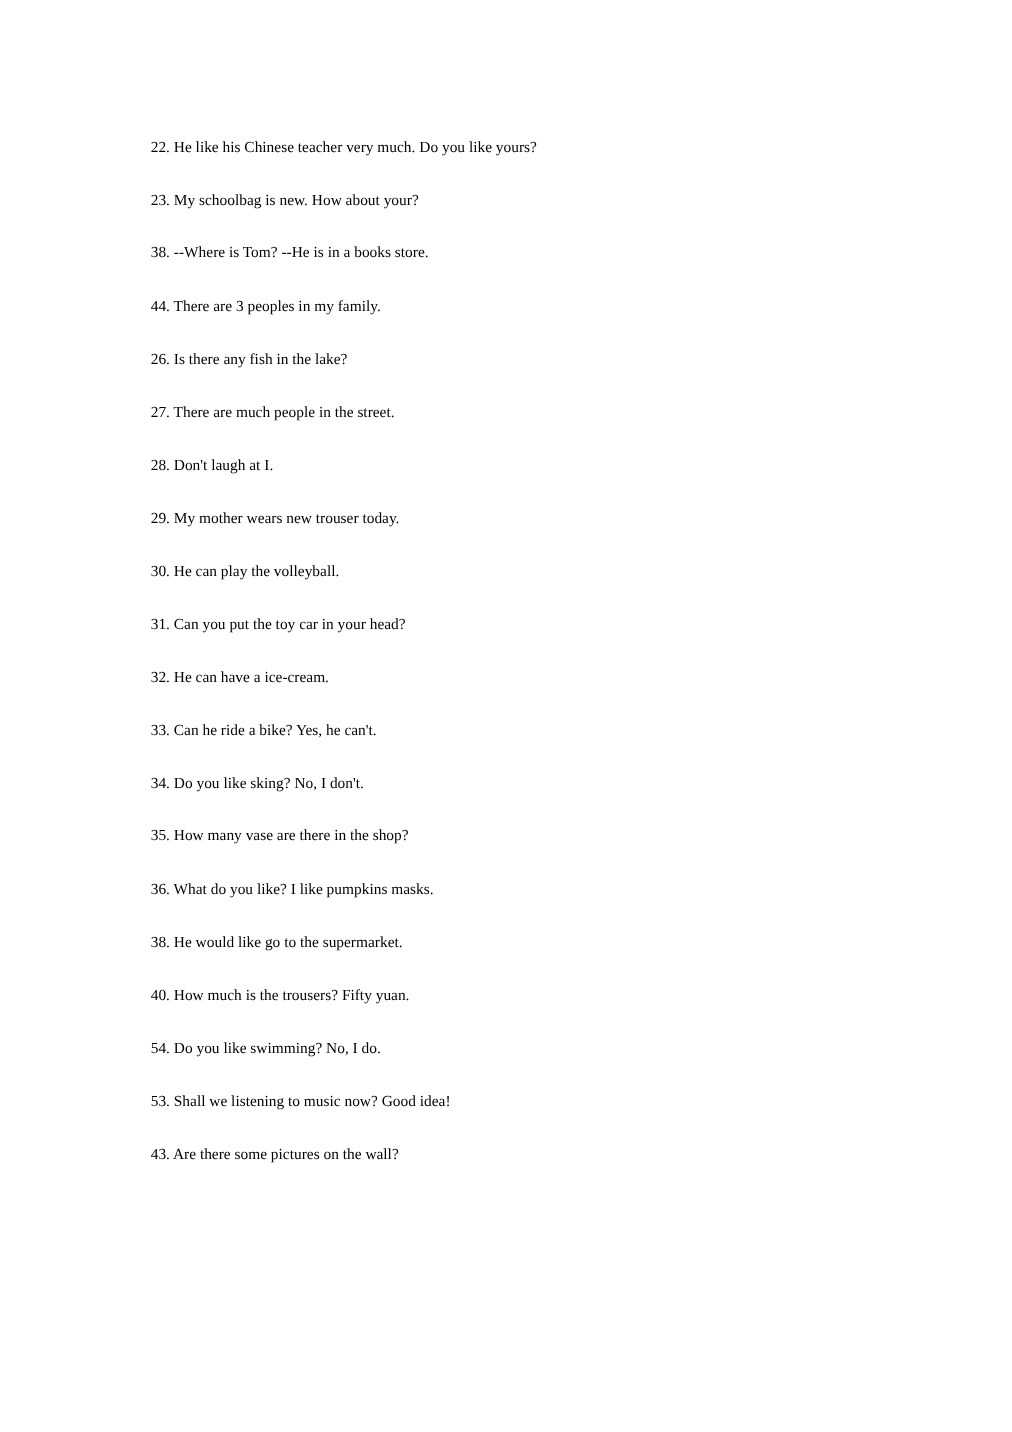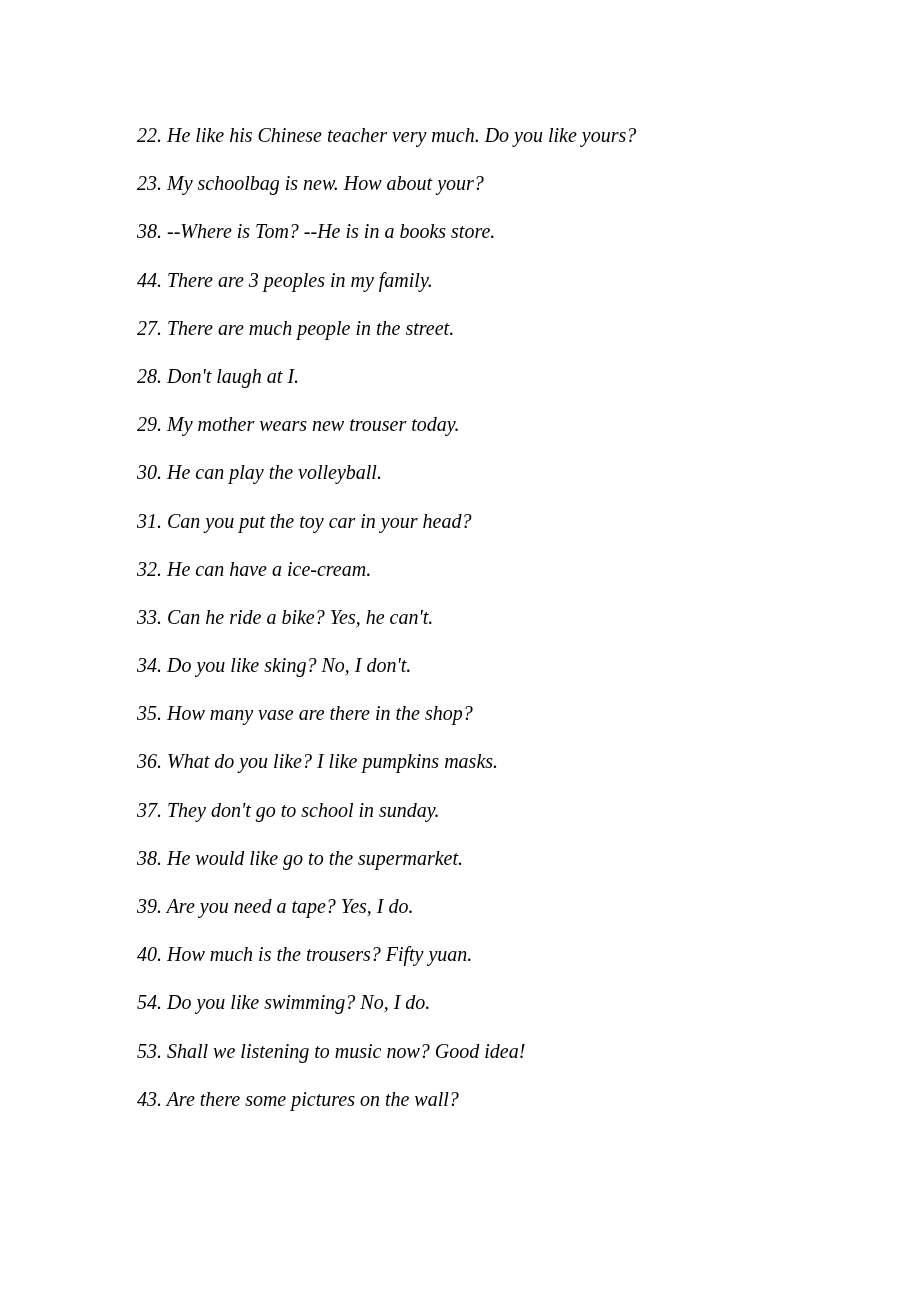--- a/index.html
+++ b/index.html
@@ -13,45 +13,43 @@
     height: 1302px;
     background: #ffffff;
     overflow: hidden;
     box-sizing: border-box;
     padding: 123px 120px 0 137px;
     font-family: "Liberation Serif", "DejaVu Serif", serif;
     color: #000000;
   }
   .sentence {
     margin: 0 0 24.2px 0;
-    font-size: 20px;
+    font-size: 14px;
     line-height: 24px;
     white-space: nowrap;
     font-weight: 400;
-    font-style: italic;
   }
 </style>
 </head>
 <body>
 
 <div class="page">
   <p class="sentence">22. He like his Chinese teacher very much. Do you like yours?</p>
   <p class="sentence">23. My schoolbag is new. How about your?</p>
   <p class="sentence">38. --Where is Tom? --He is in a books store.</p>
   <p class="sentence">44. There are 3 peoples in my family.</p>
+  <p class="sentence">26. Is there any fish in the lake?</p>
   <p class="sentence">27. There are much people in the street.</p>
   <p class="sentence">28. Don't laugh at I.</p>
   <p class="sentence">29. My mother wears new trouser today.</p>
   <p class="sentence">30. He can play the volleyball.</p>
   <p class="sentence">31. Can you put the toy car in your head?</p>
   <p class="sentence">32. He can have a ice-cream.</p>
   <p class="sentence">33. Can he ride a bike? Yes, he can't.</p>
   <p class="sentence">34. Do you like sking? No, I don't.</p>
   <p class="sentence">35. How many vase are there in the shop?</p>
   <p class="sentence">36. What do you like? I like pumpkins masks.</p>
-  <p class="sentence">37. They don't go to school in sunday.</p>
   <p class="sentence">38. He would like go to the supermarket.</p>
-  <p class="sentence">39. Are you need a tape? Yes, I do.</p>
   <p class="sentence">40. How much is the trousers? Fifty yuan.</p>
   <p class="sentence">54. Do you like swimming? No, I do.</p>
   <p class="sentence">53. Shall we listening to music now? Good idea!</p>
   <p class="sentence">43. Are there some pictures on the wall?</p>
 </div>
 
 </body></html>

